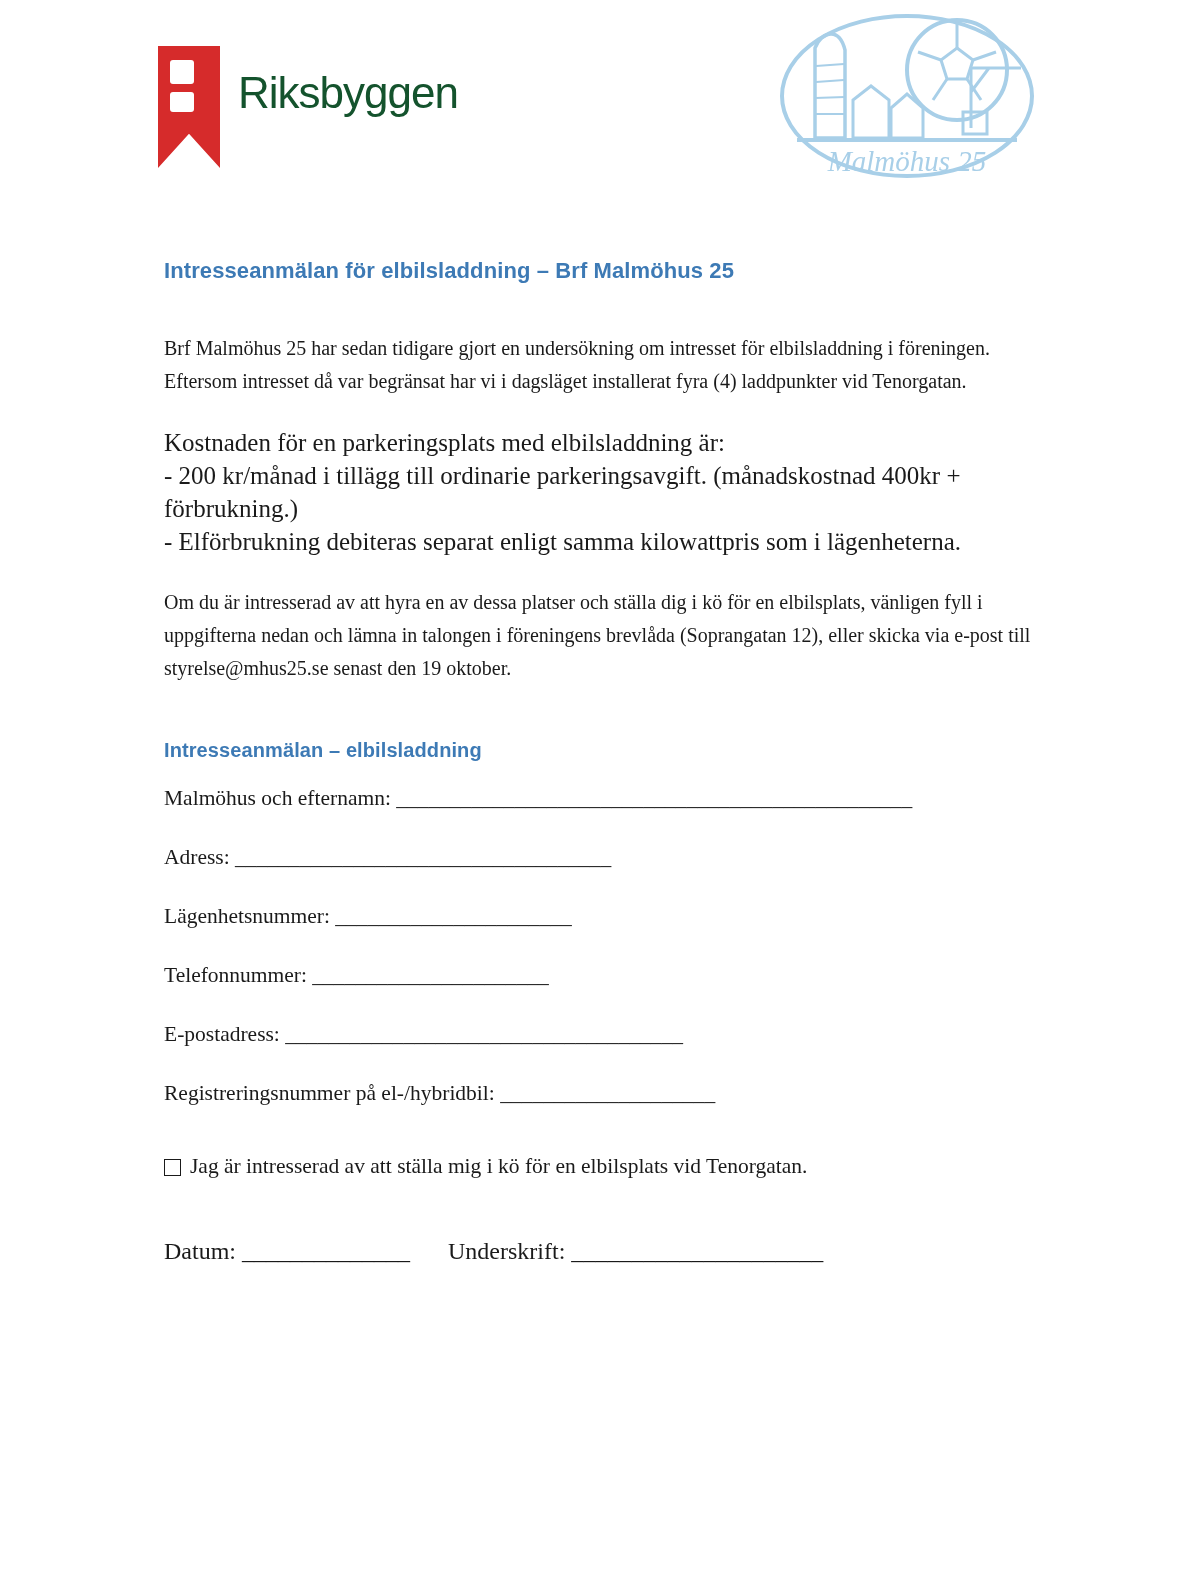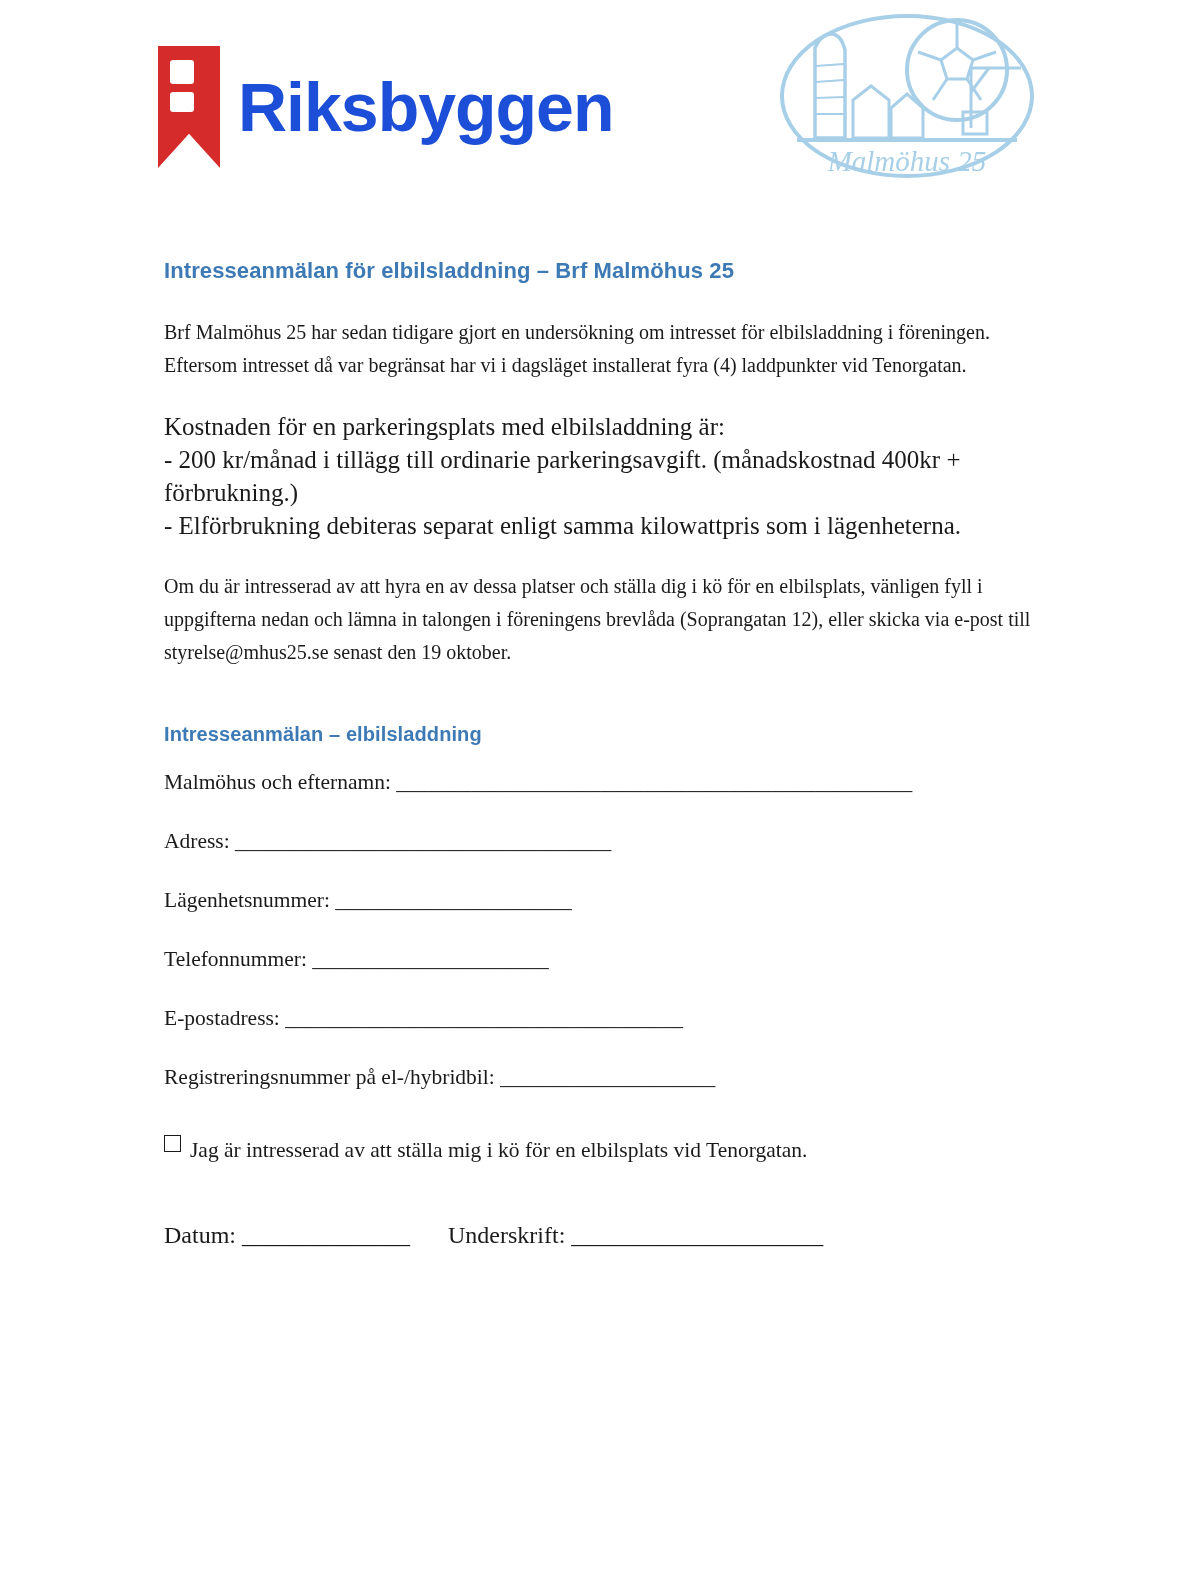--- a/index.html
+++ b/index.html
@@ -59,23 +59,23 @@
     position: absolute;
     left: 12px;
     top: 46px;
     width: 24px;
     height: 20px;
     background: #ffffff;
     border-radius: 3px;
   }
   .rb-wordmark {
     font-family: "Liberation Sans", sans-serif;
-    font-size: 68px;
-    font-weight: bold;
-    color: #1d4ed8;
+    font-size: 44px;
+    font-weight: normal;
+    color: #14532d;
     letter-spacing: -1px;
     margin-left: 18px;
     margin-top: 22px;
   }
 
   .malmohus-logo {
     position: absolute;
     left: 775px;
     top: 8px;
     width: 265px;
@@ -89,21 +89,21 @@
     left: 164px;
     top: 258px;
     width: 880px;
   }
 
   h1.title {
     font-family: "Liberation Sans", sans-serif;
     font-size: 22px;
     font-weight: bold;
     color: #3d7ab5;
-    margin: 0 0 32px 0;
+    margin: 0 0 48px 0;
     letter-spacing: 0.1px;
   }
 
   h2.subtitle {
     font-family: "Liberation Sans", sans-serif;
     font-size: 20px;
     font-weight: bold;
     color: #3d7ab5;
     margin: 0 0 20px 0;
     letter-spacing: 0.1px;
@@ -132,20 +132,21 @@
   }
   .field-row .rule {
     letter-spacing: 0px;
   }
 
   .checkbox-row {
     font-size: 21.5px;
     line-height: 33px;
     margin-top: 40px;
     display: flex;
+    align-items: center;
     gap: 9px;
   }
   .checkbox-box {
     display: inline-block;
     width: 15px;
     height: 15px;
     border: 1.5px solid #1a1a1a;
     background: #fff;
     flex: 0 0 auto;
     position: relative;

